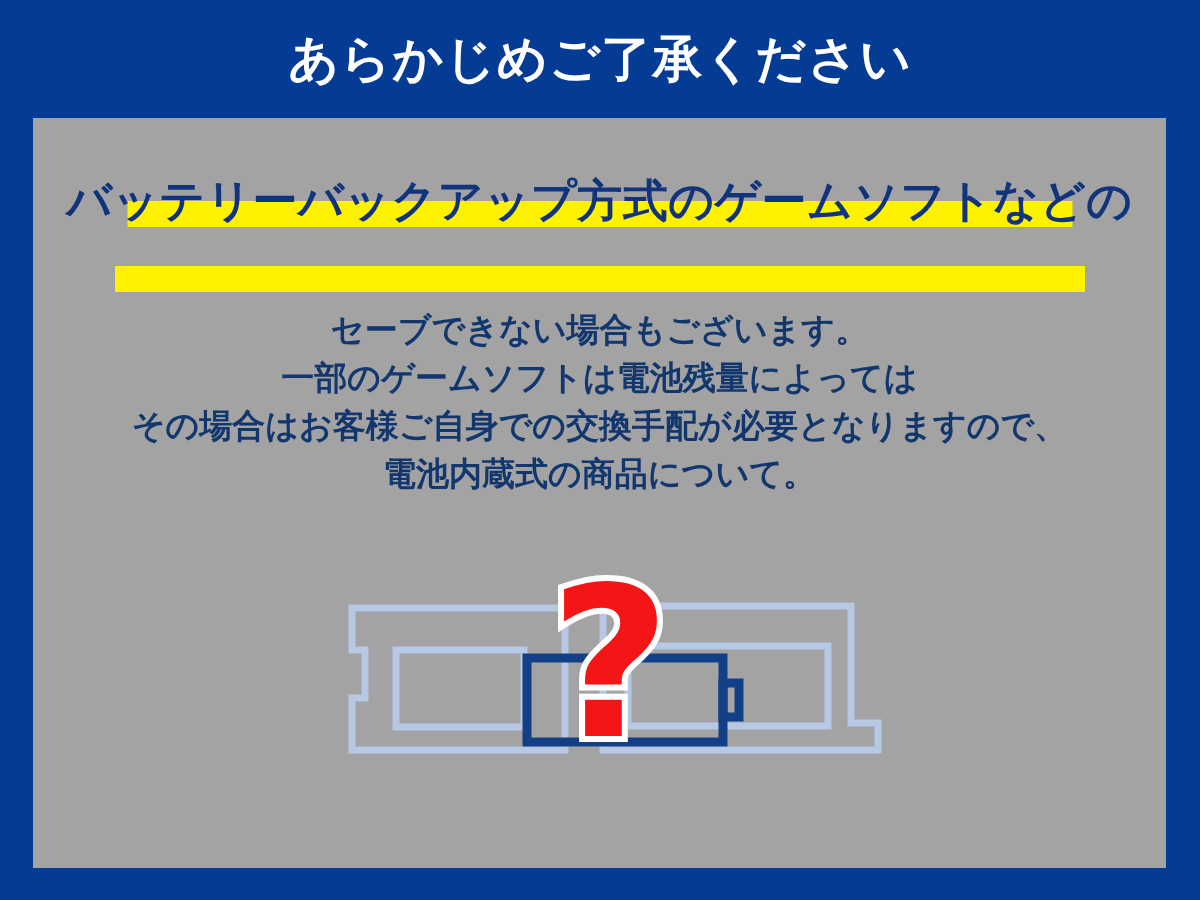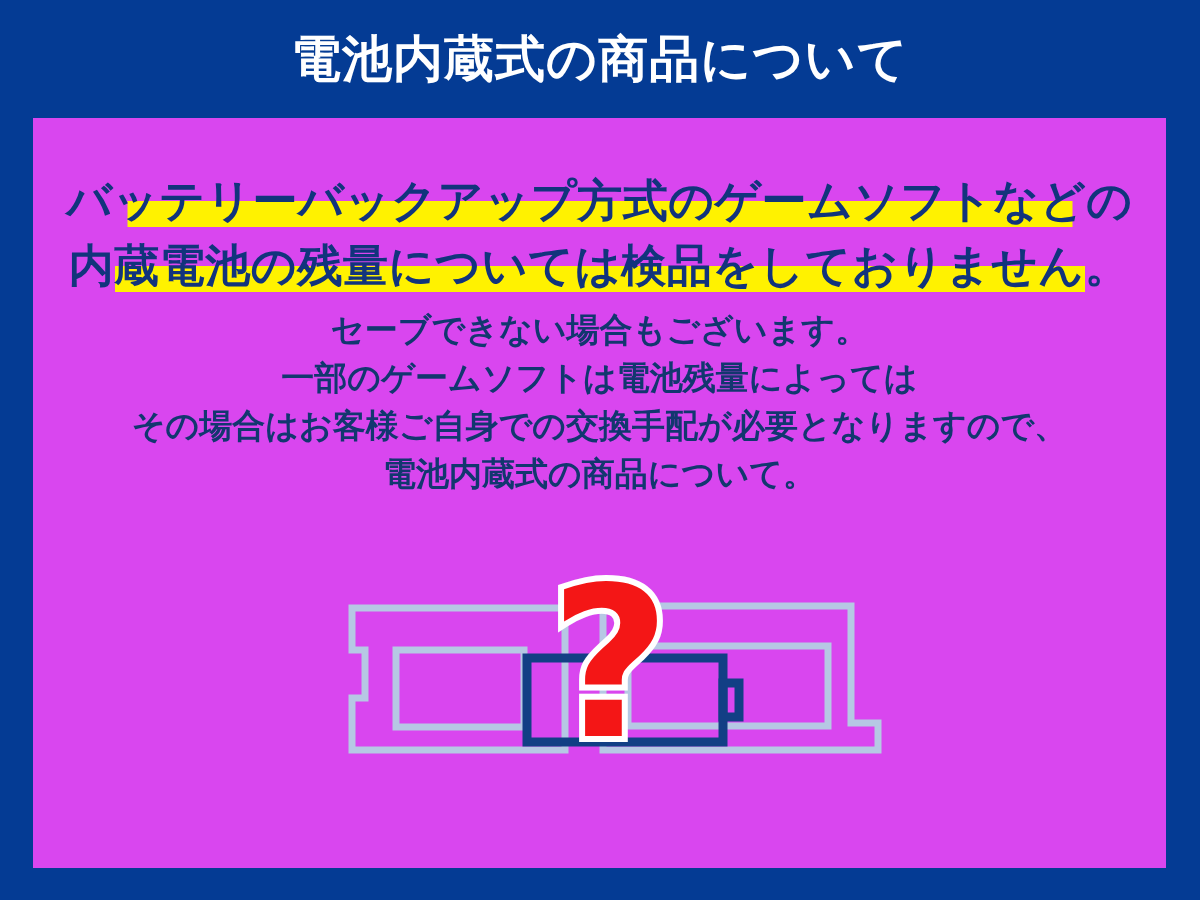--- a/index.html
+++ b/index.html
@@ -42,21 +42,21 @@
     font-family: "DejaVu Sans", "Liberation Sans", sans-serif;
   }
 
   
   .panel {
     position: absolute;
     left: 33px;
     top: 118px;
     width: 1133px;
     height: 750px;
-    background: #d946ef;
+    background: #a3a3a3;
   }
 
   
   .headline {
     position: absolute;
     left: 0;
     top: 50px;
     width: 1133px;
     text-align: center;
   }
@@ -119,33 +119,32 @@
     width: 610px;
     height: 230px;
   }
 </style>
 </head>
 <body>
 
 <div id="page">
 
   <div class="title-bar">
-    <div class="title-text">電池内蔵式の商品について</div>
+    <div class="title-text">あらかじめご了承ください</div>
   </div>
 
   <div class="panel">
 
     <div class="headline">
       <div class="headline-line l1">
         <span class="hl-band"></span>
         <span class="hl-text">バッテリーバックアップ方式のゲームソフトなどの</span>
       </div>
       <div class="headline-line l2">
         <span class="hl-band"></span>
-        <span class="hl-text">内蔵電池の残量については検品をしておりません。</span>
       </div>
     </div>
 
     <div class="body-text">
       <span class="body-line">セーブできない場合もございます。</span>
       <span class="body-line">一部のゲームソフトは電池残量によっては</span>
       <span class="body-line">その場合はお客様ご自身での交換手配が必要となりますので、</span>
       <span class="body-line">電池内蔵式の商品について。</span>
     </div>
 

